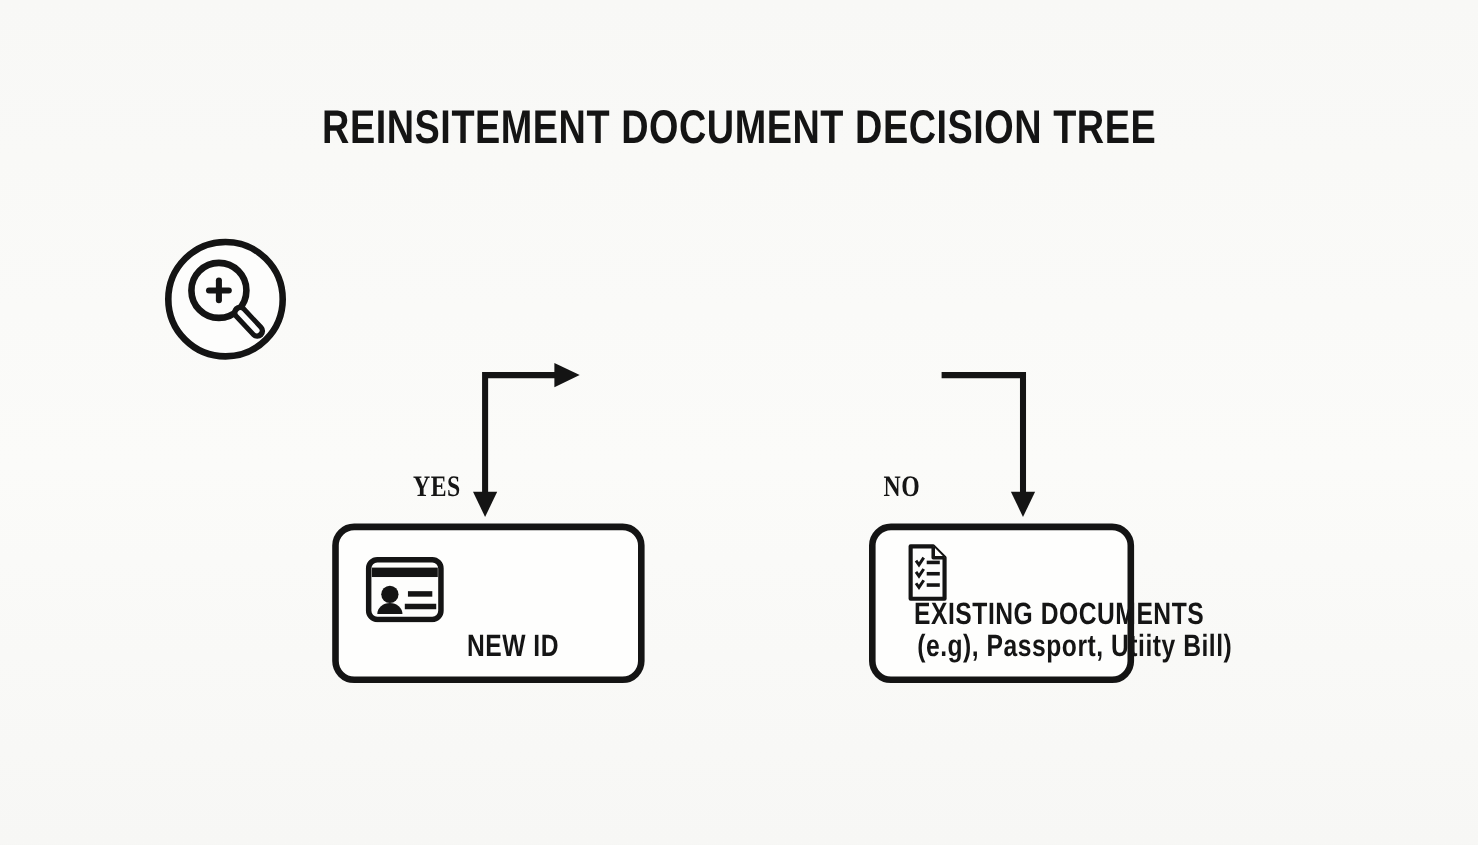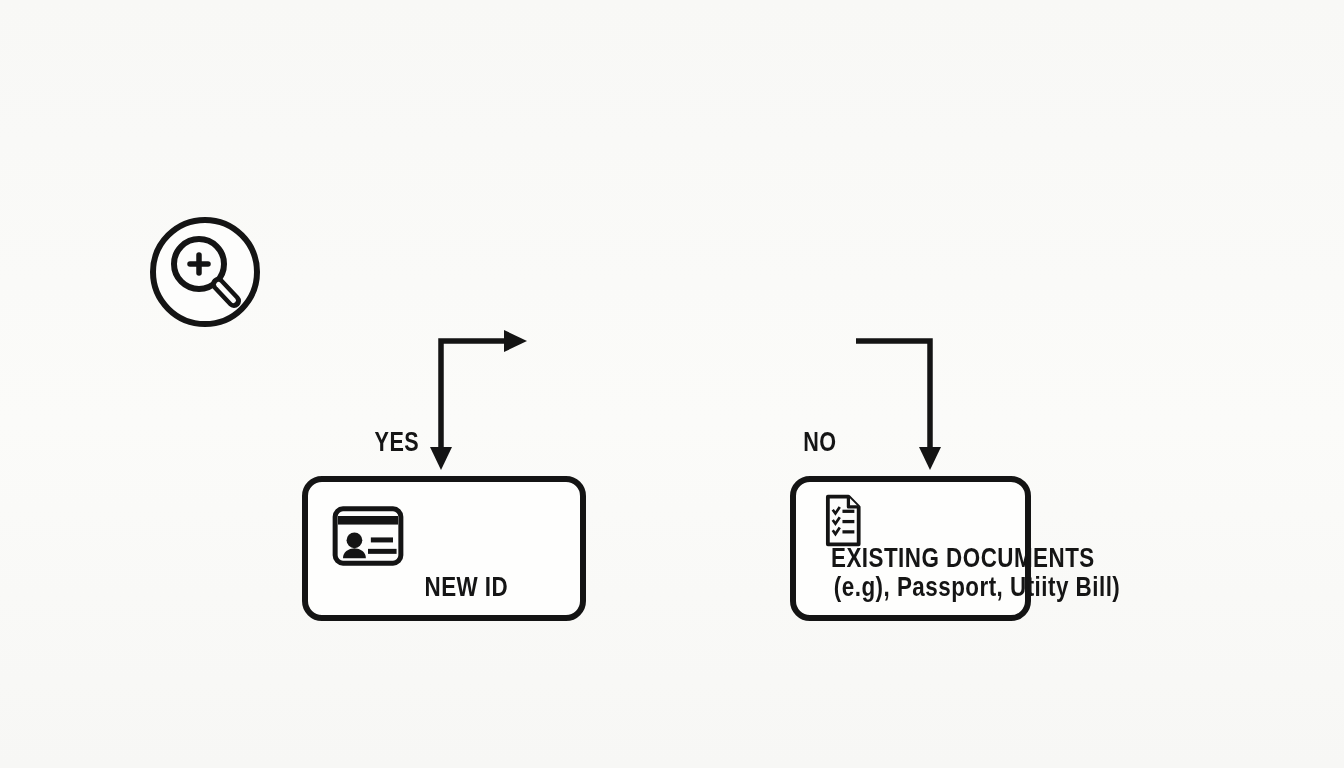--- a/index.html
+++ b/index.html
@@ -44,21 +44,21 @@
     box-sizing:border-box;
     background:#fefefd;
     border:5px solid #141414;
     border-radius:18px;
     display:flex;align-items:center;justify-content:center;
     font-size:30px;font-weight:bold;
   }
   .branch-label{
     position:absolute;top:427px;width:96px;
     text-align:center;
-    font-size:27px;font-weight:bold;
+    font-size:27px;font-weight:bold;font-family:Liberation Serif, serif;
   }
   .branch-label.yes{left:349px;}
   .branch-label.no{left:772px;}
   .result-box{
     position:absolute;top:476px;height:145px;
     box-sizing:border-box;
     background:#fefefd;
     border:6px solid #141414;
     border-radius:20px;
   }
@@ -86,20 +86,23 @@
   <svg class="connectors" width="1344" height="768" viewBox="0 0 1344 768">
 
     <path d="M506 341 H441 V449" fill="none" stroke="#141414" stroke-width="5.5"></path>
     <polygon points="527,341 504,330 504,352" fill="#141414"></polygon>
     <polygon points="441,470 430,447 452,447" fill="#141414"></polygon>
 
     <path d="M856 341 H930 V449" fill="none" stroke="#141414" stroke-width="5.5"></path>
     <polygon points="930,470 919,447 941,447" fill="#141414"></polygon>
   </svg>
 
+  <div class="title">
+    <span class="cond">REINSITEMENT DOCUMENT DECISION TREE</span>
+  </div>
 
   <div class="start-wrap">
     <svg width="116" height="116" viewBox="0 0 116 116">
       <circle cx="58" cy="58" r="52" fill="#fdfdfc" stroke="#141414" stroke-width="6"></circle>
       <circle cx="52" cy="50" r="25" fill="#fdfdfc" stroke="#141414" stroke-width="6"></circle>
       <line x1="52" y1="41" x2="52" y2="59" stroke="#141414" stroke-width="5.5" stroke-linecap="round"></line>
       <line x1="43" y1="50" x2="61" y2="50" stroke="#141414" stroke-width="5.5" stroke-linecap="round"></line>
       <line x1="71" y1="70" x2="87" y2="87" stroke="#141414" stroke-width="14" stroke-linecap="round"></line>
       <line x1="71.5" y1="70.5" x2="86.5" y2="86.5" stroke="#fdfdfc" stroke-width="5" stroke-linecap="round"></line>
     </svg>

